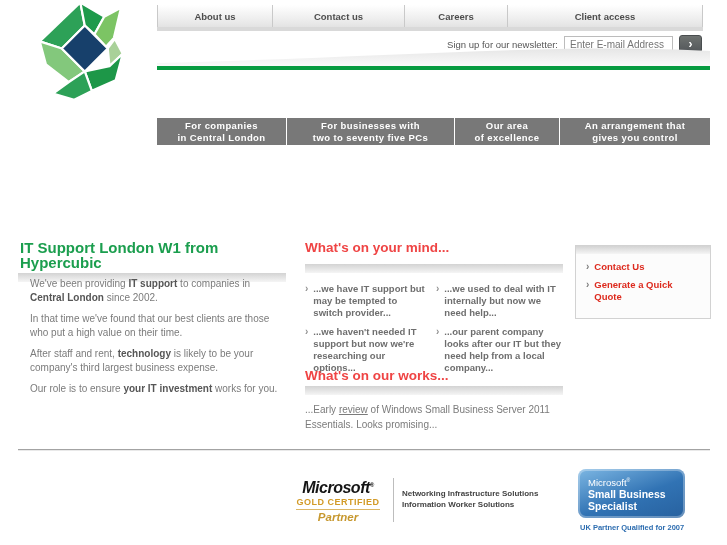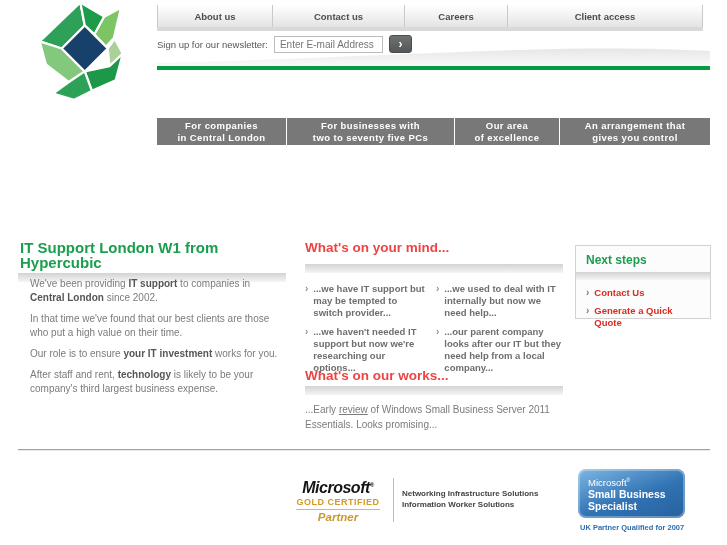--- a/index.html
+++ b/index.html
@@ -12,21 +12,21 @@
   
   .tabbar { position:absolute; left:157px; top:5px; width:546px; height:26px; display:flex;
             background:linear-gradient(#ffffff, #ececec 70%, #e3e3e3); border-bottom:4px solid #d9d9d9; }
   .tab { display:flex; align-items:center; justify-content:center; font-size:9.5px; font-weight:bold;
          color:#4d4d4d; border-right:1px solid #c9c9c9; cursor:pointer; }
   .tab:first-child { border-left:1px solid #c9c9c9; }
   .tab-1 { width:116px; } .tab-2 { width:132px; } .tab-3 { width:103px; } .tab-4 { flex:1; }
 
   
   .newsletter { position:absolute; left:157px; top:34px; width:553px; height:20px; display:flex;
-                align-items:center; gap:6px; padding-right:8px; }
+                align-items:center; justify-content:flex-end; gap:6px; padding-right:8px; }
   .newsletter label { font-size:9.5px; color:#565656; }
   .newsletter input { width:109px; height:17px; border:1px solid #bcbcbc; font-size:10px; color:#8a8a8a;
                       padding:1px 5px; font-family:"Liberation Sans", sans-serif; }
   .newsletter button { width:23px; height:18px; background:linear-gradient(#6e7270,#53575a); border:1px solid #494d4f;
                        border-radius:3px; color:#ffffff; font-weight:bold; font-size:12px; line-height:14px; cursor:pointer; }
 
   
   .swoosh { position:absolute; left:157px; top:48px; width:553px; height:18px; }
 
   
@@ -160,24 +160,24 @@
   <div class="strip" style="left:18px; top:273px; width:268px;"></div>
 
   <div class="paras">
     <p>
       <span>We've been providing </span><b>IT support</b><span> to companies in </span><b>Central London</b><span> since 2002.</span>
     </p>
     <p>
       <span>In that time we've found that our best clients are those who put a high value on their time.</span>
     </p>
     <p>
+      <span>After staff and rent, </span><b>technology</b><span> is likely to be your company's third largest business expense.</span>
+    </p>
+    <p>
       <span>Our role is to ensure </span><b>your IT investment</b><span> works for you.</span>
-    </p>
-    <p>
-      <span>After staff and rent, </span><b>technology</b><span> is likely to be your company's third largest business expense.</span>
     </p>
   </div>
 
   <div class="h2" style="left:305px; top:240px;">What's on your mind...</div>
   <div class="strip" style="left:305px; top:264px; width:258px;"></div>
 
   <div class="mindcol mc1">
     <div class="mindlink">
       <span class="bullet">›</span>
       <span>...we have IT support but may be tempted to switch provider...</span>
@@ -198,21 +198,20 @@
     </div>
   </div>
 
   <div class="h2" style="left:305px; top:368px;">What's on our works...</div>
   <div class="strip" style="left:305px; top:386px; width:258px;"></div>
   <div class="ourmind">
     <span>...Early </span><a>review</a><span> of Windows Small Business Server 2011 Essentials. Looks promising...</span>
   </div>
 
   <div class="nextsteps">
-    <h3>Next steps</h3>
     <div class="ns-strip"></div>
     <div class="ns-links">
       <div class="nslink">
         <span class="bullet">›</span>
         <span>Contact Us</span>
       </div>
       <div class="nslink">
         <span class="bullet">›</span>
         <span>Generate a Quick Quote</span>
       </div>

